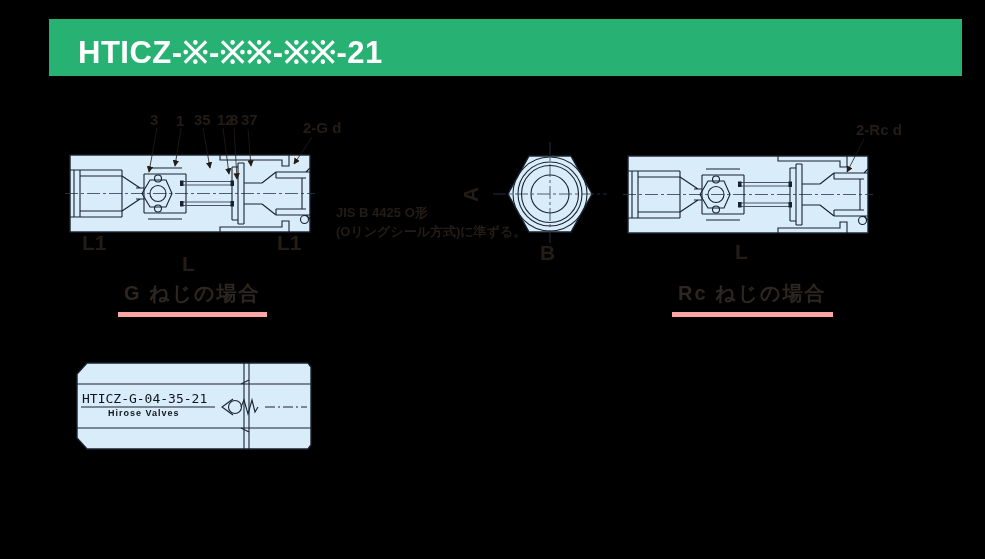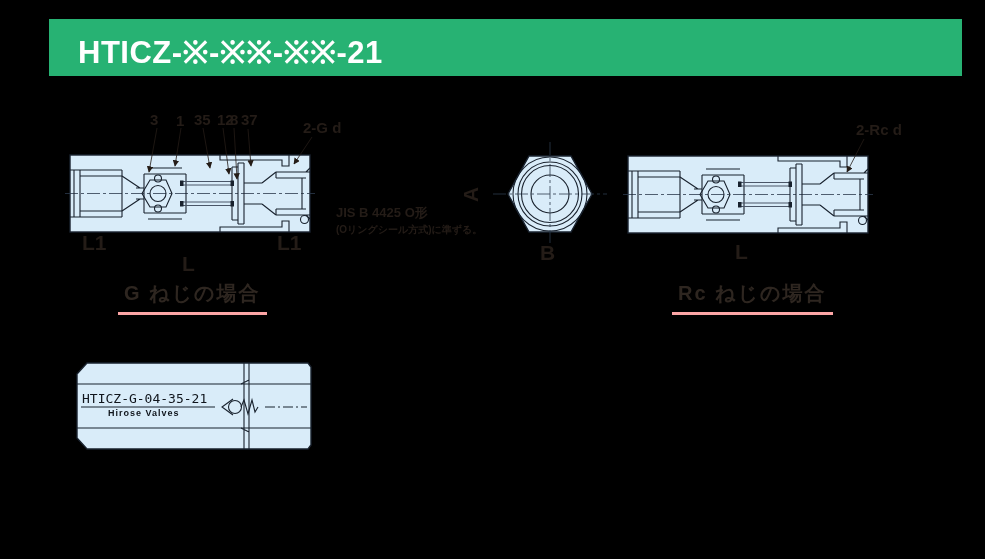--- a/index.html
+++ b/index.html
@@ -9,23 +9,23 @@
   .banner{position:absolute;left:49px;top:19px;width:913px;height:57px;background:#27b273;}
   .banner .title{position:absolute;left:29px;top:11px;font-size:31px;font-weight:bold;
                  color:#fff;letter-spacing:.5px;white-space:nowrap;}
   
   .lbl{position:absolute;color:#241c17;white-space:nowrap;}
   .plabel{font-size:15px;font-weight:600;}
   .portlabel{font-size:15px;font-weight:600;}
   .dim{font-size:21px;font-weight:600;color:#241c17;}
   .dim-a{transform:rotate(-90deg);transform-origin:left top;}
   .caption{font-size:20px;font-weight:600;letter-spacing:2px;color:#2e2620;
-           border-bottom:3px solid #fca5a5;padding:0 6px 5px 6px;}
+           border-bottom:5px solid #fca5a5;padding:0 6px 5px 6px;}
   .note1{font-size:13px;font-weight:600;}
-  .note2{font-size:10px;font-weight:600;}
+  .note2{font-size:13px;font-weight:600;}
   .mark1{font-size:13px;font-family:"DejaVu Sans Mono",monospace;color:#10151c;letter-spacing:0;}
   .mark2{font-size:9px;font-weight:bold;color:#10151c;letter-spacing:1px;text-align:right;}
   svg{position:absolute;left:0;top:0;}
   svg .ln{stroke:#19222e;stroke-width:1.1;fill:none;}
   svg .fillbody{fill:#d9ecf9;stroke:#19222e;stroke-width:1.4;}
   svg .cl{stroke:#2c3a4d;stroke-width:.8;fill:none;stroke-dasharray:13 3 3 3;}
   svg .spring{stroke:#4a5668;stroke-width:1;fill:none;}
   svg .leader{stroke:#241c17;stroke-width:.8;fill:none;}
 </style>
 </head>

